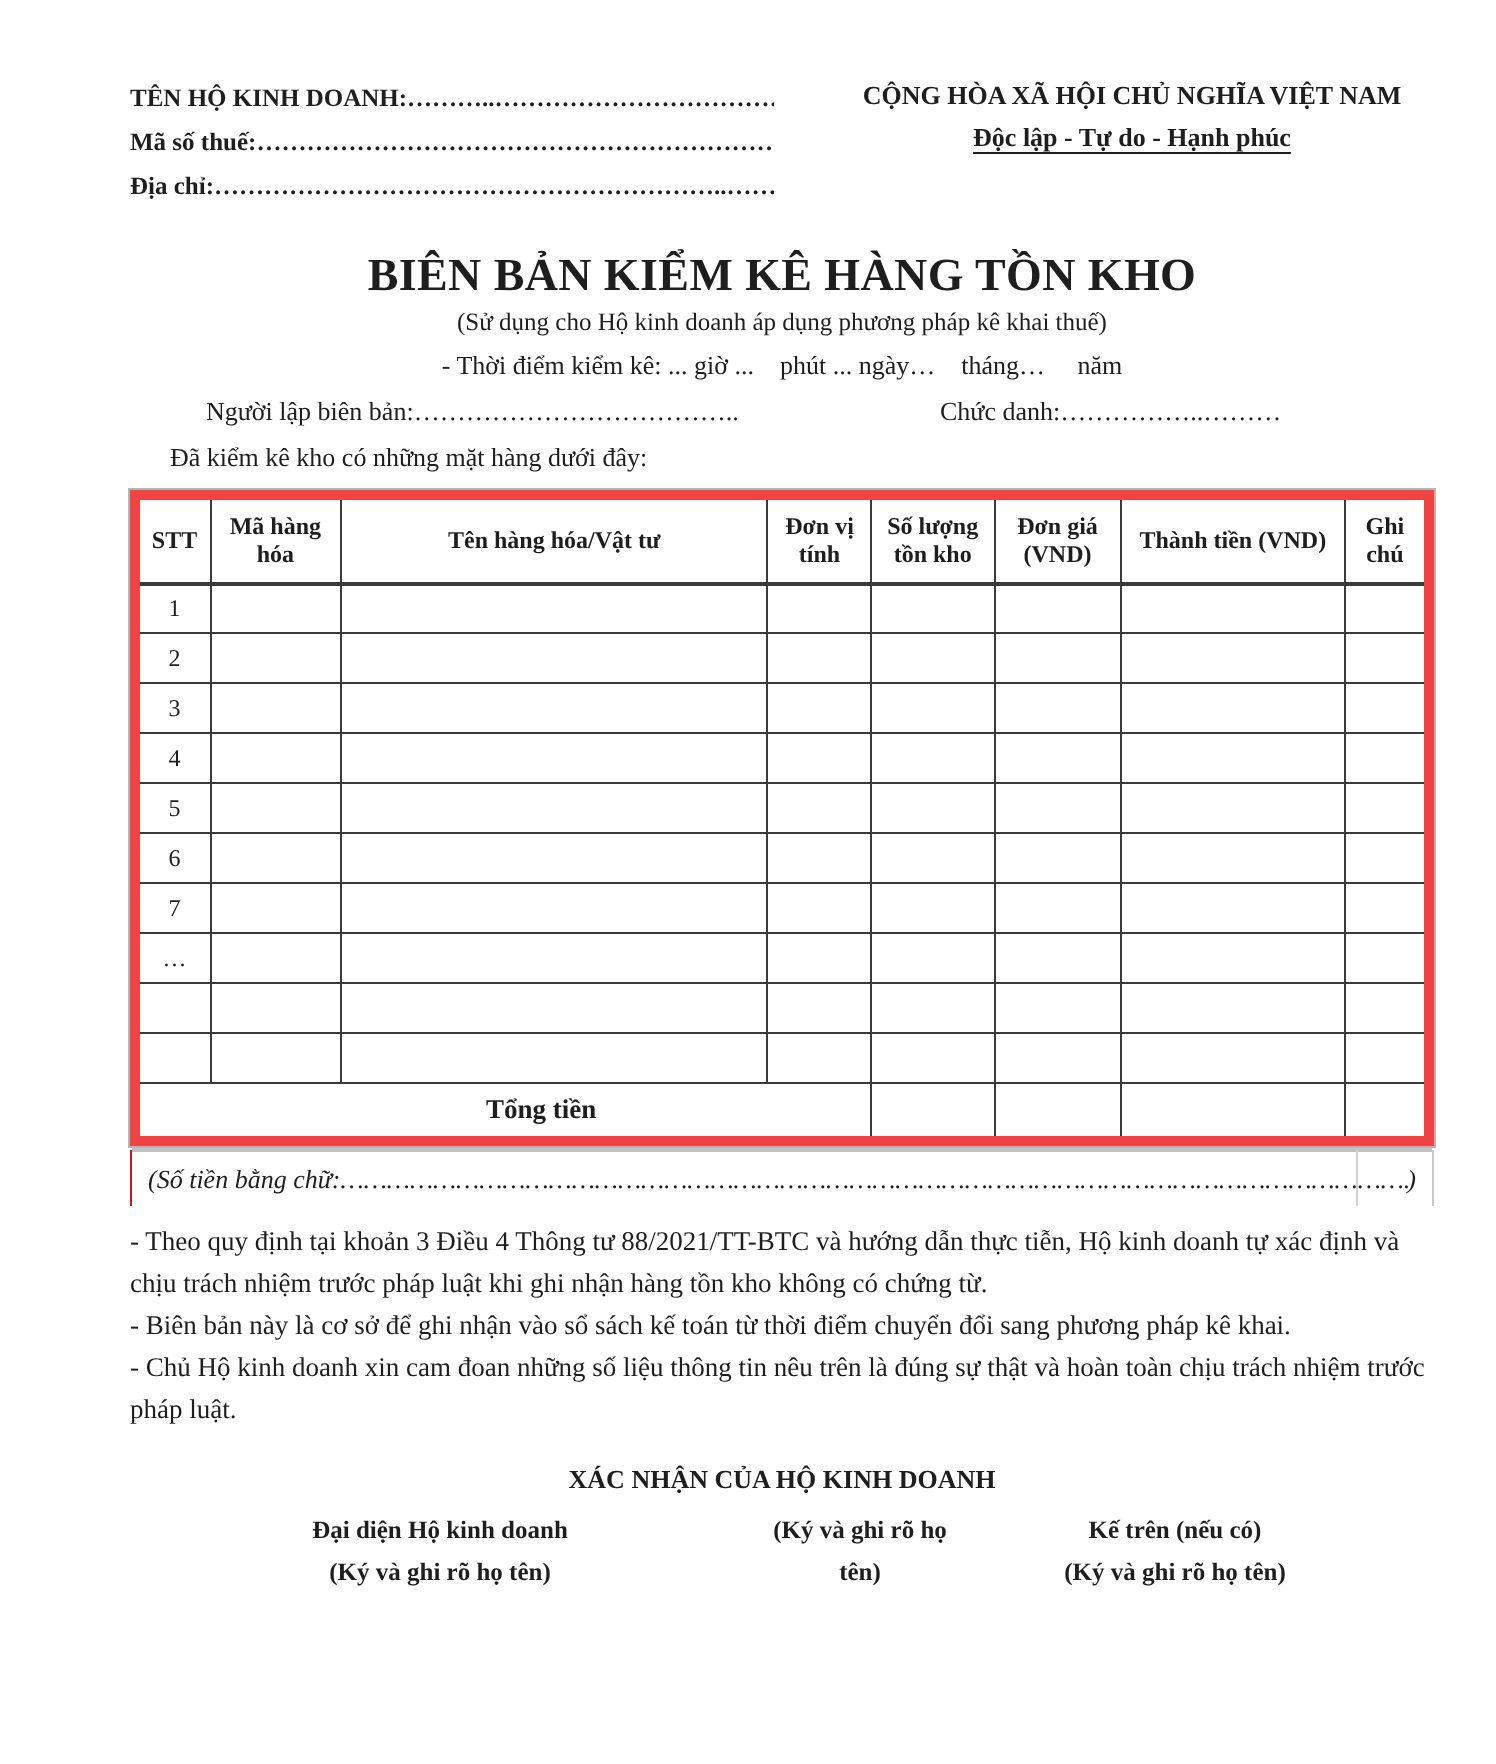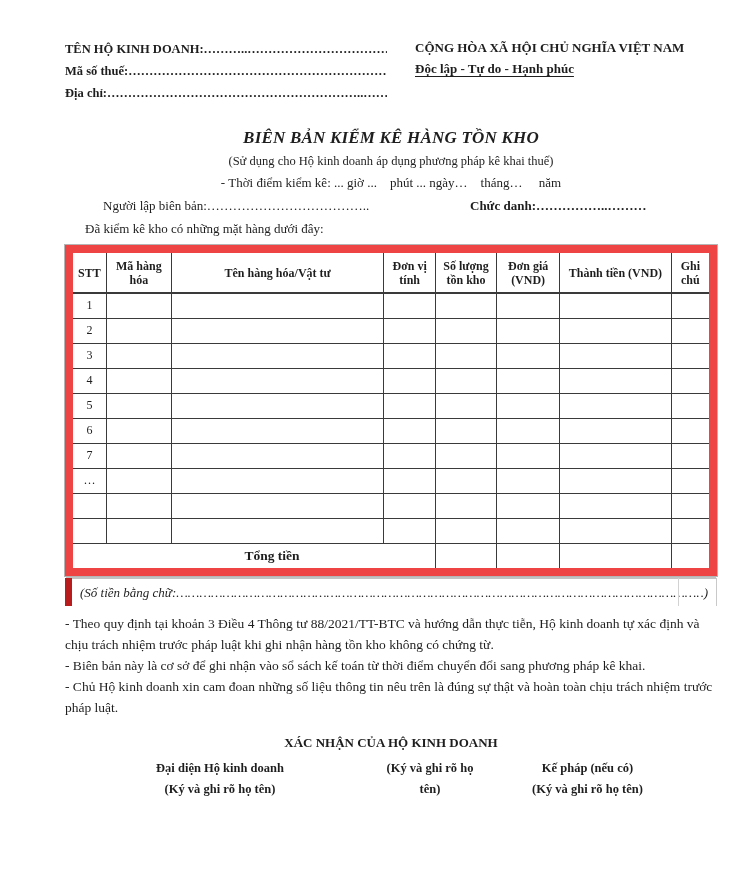--- a/index.html
+++ b/index.html
@@ -13,60 +13,60 @@
   }
   .page { padding:38px 31px 0 65px; width:748px; }
 
   
   .top-header { display:flex; }
   .hdr-left { width:330px; }
   .hdr-left .fill-line {
     font-weight:bold; font-size:12.5px; line-height:22px;
     white-space:nowrap; overflow:hidden; width:322px;
   }
-  .hdr-right { margin-left:auto; width:302px; text-align:left; }
+  .hdr-right { margin-left:auto; width:302px; text-align:center; }
   .hdr-right .nat-title { font-weight:bold; font-size:13px; line-height:20px; white-space:nowrap; }
   .hdr-right .nat-motto { font-weight:bold; font-size:13px; line-height:22px;
     text-decoration:underline; text-underline-offset:3px; }
 
   
   .title-block { text-align:center; margin-top:22px; }
-  .form-title { font-weight:bold; font-size:17px; line-height:24px; letter-spacing:0.2px;font-style:italic; }
+  .form-title { font-weight:bold; font-size:23px; line-height:24px; letter-spacing:0.2px; }
   .form-subtitle { font-size:12.5px; line-height:20px; margin-top:1px; }
   .time-line { font-size:13px; line-height:20px; margin-top:2px; white-space:pre; }
 
   
   .person-block { margin-top:1px; }
   .person-row { display:flex; padding-left:38px; font-size:13px; line-height:24px; }
   .person-row .p-left { width:330px; white-space:nowrap; overflow:hidden; }
-  .person-row .p-right { margin-left:37px; width:240px; white-space:nowrap; overflow:hidden;font-weight:bold; }
+  .person-row .p-right { margin-left:37px; width:240px; white-space:nowrap; overflow:hidden; }
   .intro-line { padding-left:20px; font-size:13px; line-height:22px; }
 
   
   .inv-table {
     width:652px; border-collapse:collapse; table-layout:fixed;
     margin-top:5px;
-    border:8px solid #ef4444;
+    border:5px solid #ef4444;
     outline:1px solid #b5b5b5;
     box-shadow:0 4px 0 -1px #c2c2c2;
   }
   .inv-table td, .inv-table th { border:1px solid #3a3a3a; }
   .inv-table thead th {
     font-weight:bold; font-size:12px; line-height:14px;
     height:44px; text-align:center; vertical-align:middle; padding:2px;
     border-bottom-width:2px;
   }
   .inv-table tbody td { height:25px; font-size:12px; text-align:center; vertical-align:middle; }
   .inv-table .total-row td { height:29px;padding-left:36px; }
   .inv-table .total-cell { font-weight:bold; font-size:13.5px; text-align:center; }
 
   
   .amount-box {
     width:652px; margin-top:2px;
-    border-left:7px solid #b91c1c; border-right:1px solid #c9c9c9;
+    border-left:1px solid #b91c1c; border-right:1px solid #c9c9c9;
     padding:6px 8px 4px 8px;
     font-style:italic; font-size:13px; line-height:18px;
     display:flex; overflow:hidden; position:relative;
   }
   .amount-box .amt-dots { flex:1; white-space:nowrap; overflow:hidden; }
   .amount-box .amt-close { flex:none; }
   .amount-box .ghost-divider {
     position:absolute; right:37px; top:0; width:1px; height:100%; background:#d2d2d2;
   }
 
@@ -264,18 +264,18 @@
   <div class="sig-row">
     <div class="sig-col sig-col1">
       <div>Đại diện Hộ kinh doanh</div>
       <div>(Ký và ghi rõ họ tên)</div>
     </div>
     <div class="sig-col sig-col2">
       <div>(Ký và ghi rõ họ</div>
       <div>tên)</div>
     </div>
     <div class="sig-col sig-col3">
-      <div>Kế pháp (nếu có)</div>
+      <div>Kế trên (nếu có)</div>
       <div>(Ký và ghi rõ họ tên)</div>
     </div>
   </div>
 
 </div>
 
 </body></html>

